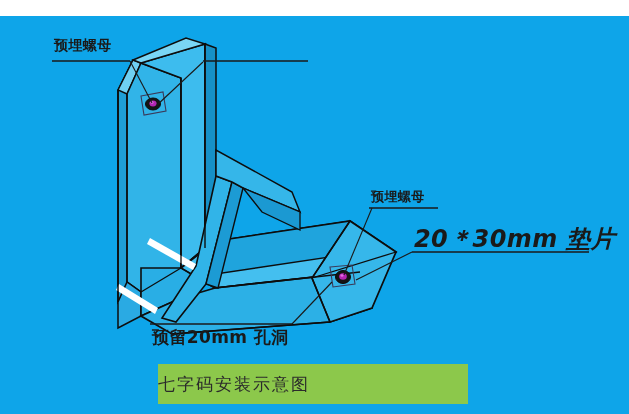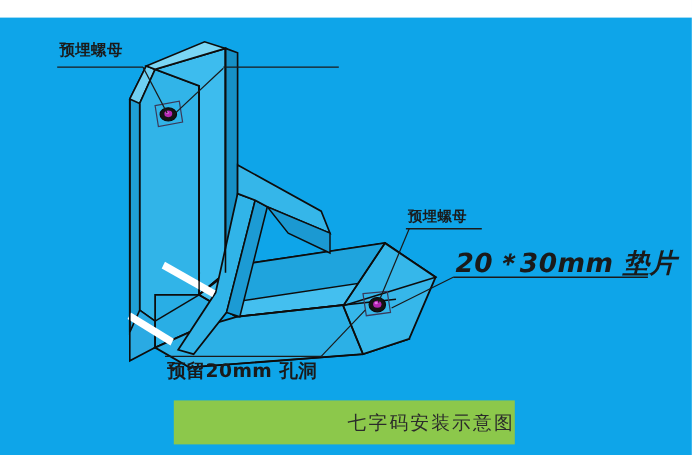--- a/index.html
+++ b/index.html
@@ -60,21 +60,21 @@
   
   #caption-bar {
     position: absolute;
     left: 158px;
     top: 348px;
     width: 310px;
     height: 40px;
     background: #8cc84b;
     display: flex;
     align-items: center;
-    justify-content: flex-end;
+    justify-content: flex-start;
   }
   #caption-text {
     font-family: "DejaVu Sans", "Liberation Sans", sans-serif;
     font-size: 17px;
     font-weight: 400;
     color: #2b2b2b;
     letter-spacing: 2px;
   }
 </style>
 </head>

